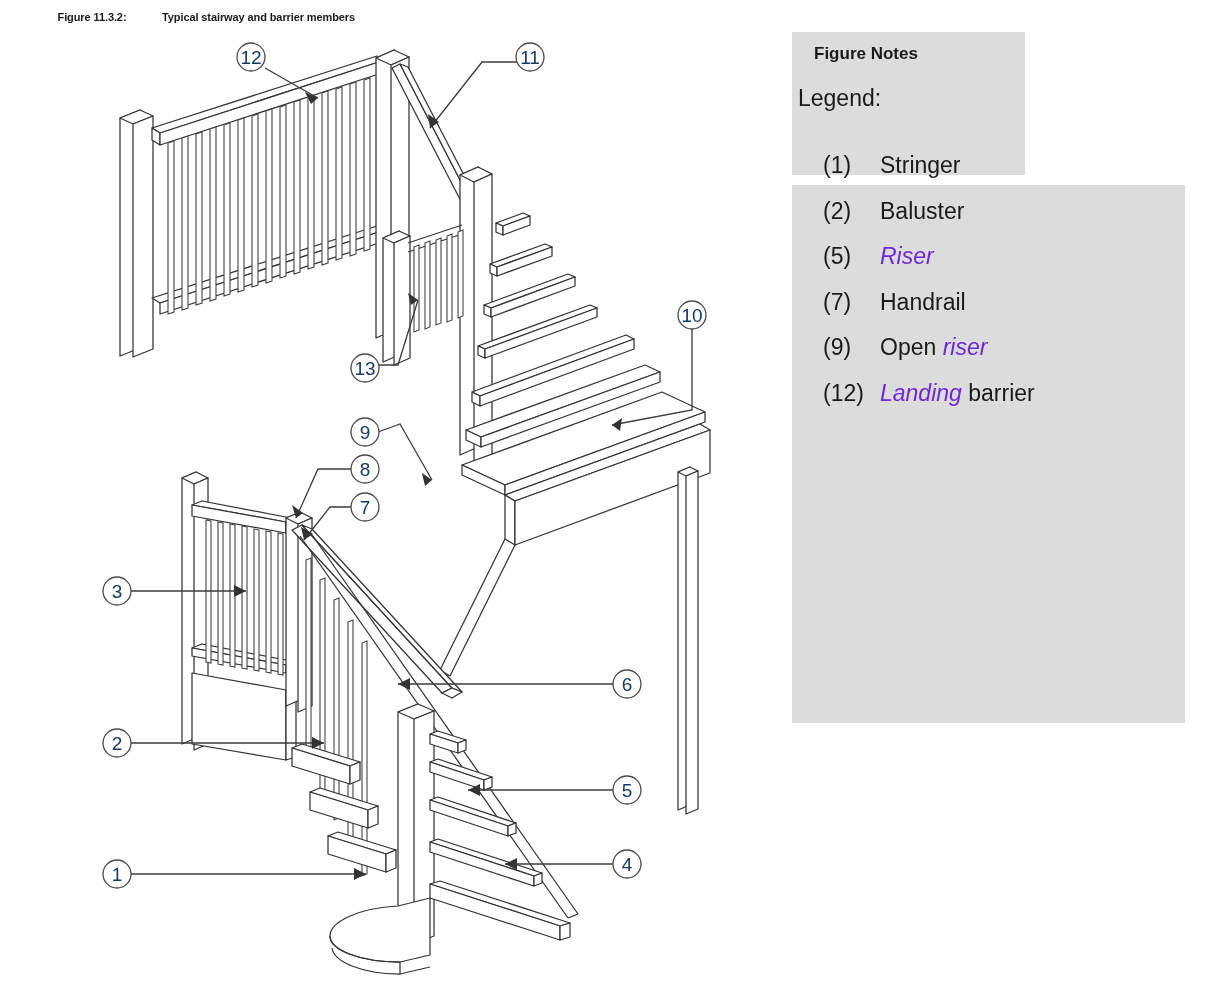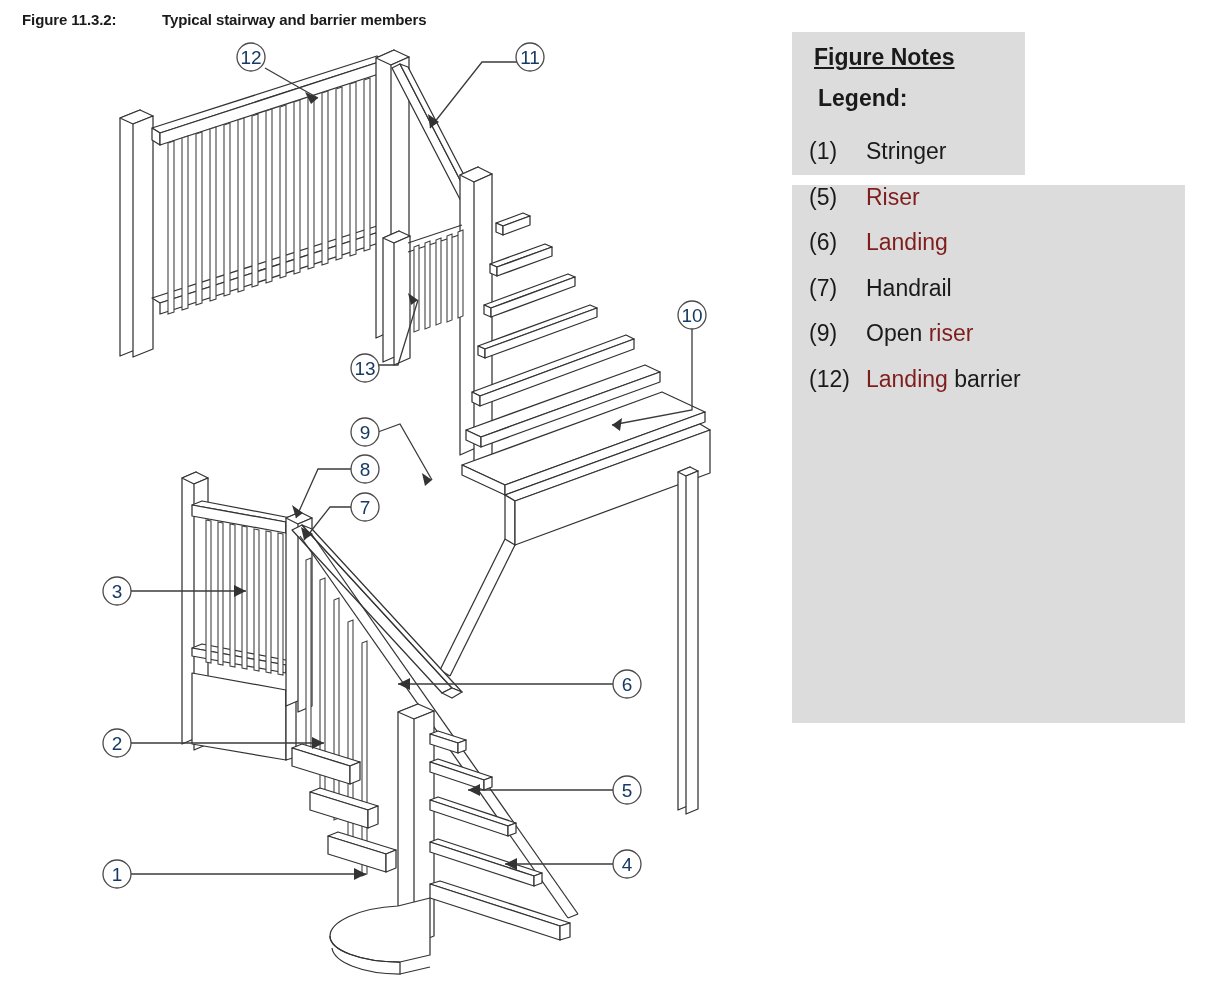--- a/index.html
+++ b/index.html
@@ -14,24 +14,25 @@
     font-family: "Liberation Sans", sans-serif;
     color: #1a1a1a;
     overflow: hidden;
   }
 
   
   #figure-caption {
     position: absolute;
     left: 22px;
     top: 11px;
-    font-size: 15px;
+    font-size: 11px;
     font-weight: bold;
     letter-spacing: -0.1px;
     white-space: nowrap;
+    text-align: center;
   }
   #figure-caption .fig-num { display: inline-block; width: 140px; }
 
   
   #diagram {
     position: absolute;
     left: 0;
     top: 0;
     width: 790px;
     height: 992px;
@@ -63,54 +64,53 @@
   }
   .notes-content {
     position: relative;
     z-index: 2;
     padding: 0;
   }
   #notes-title {
     position: absolute;
     left: 22px;
     top: 12px;
-    font-size: 23px;
+    font-size: 17px;
     font-weight: bold;
     color: #1a1a1a;
-    text-decoration: underline;
   }
   #legend-label {
     position: absolute;
-    left: 26px;
+    left: 6px;
     top: 53px;
     font-size: 23px;
     color: #1a1a1a;
-    font-weight: bold;
   }
   #legend-list {
     position: absolute;
     left: 13px;
     top: 93px;
-    margin: 4px;
+    margin: 18px;
     padding: 0;
     list-style: none;
   }
   #legend-list li {
     font-size: 23px;
     line-height: 45.5px;
     color: #1a1a1a;
     white-space: nowrap;
   }
   #legend-list .num {
     display: inline-block;
     width: 57px;
     color: #1a1a1a;
   }
   .term {
-    color: #7f1d1d;
+    color: #6d28d9;
+    font-style: italic;
   }
   .plain { color: #1a1a1a; font-style: normal; }
 
   
   .callout-text {
     font-family: "Liberation Sans", sans-serif;
     font-size: 19px;
     fill: #163a63;
   }
   .ln { fill: none; stroke: #3b3b3b; stroke-width: 1.3; }
@@ -437,20 +437,20 @@
 </div>
 
 <div id="figure-notes">
   <div class="notes-box-a"></div>
   <div class="notes-box-b"></div>
   <div class="notes-content">
     <div id="notes-title">Figure Notes</div>
     <div id="legend-label">Legend:</div>
     <ul id="legend-list">
         <li><span class="num">(1)</span><span class="plain">Stringer</span></li>
+        <li><span class="num">(2)</span><span class="plain">Baluster</span></li>
         <li><span class="num">(5)</span><span class="term">Riser</span></li>
-        <li><span class="num">(6)</span><span class="term">Landing</span></li>
         <li><span class="num">(7)</span><span class="plain">Handrail</span></li>
         <li><span class="num">(9)</span><span class="plain">Open </span><span class="term">riser</span></li>
         <li><span class="num">(12)</span><span class="term">Landing</span><span class="plain"> barrier</span></li>
       </ul>
   </div>
 </div>
 
 </body></html>

